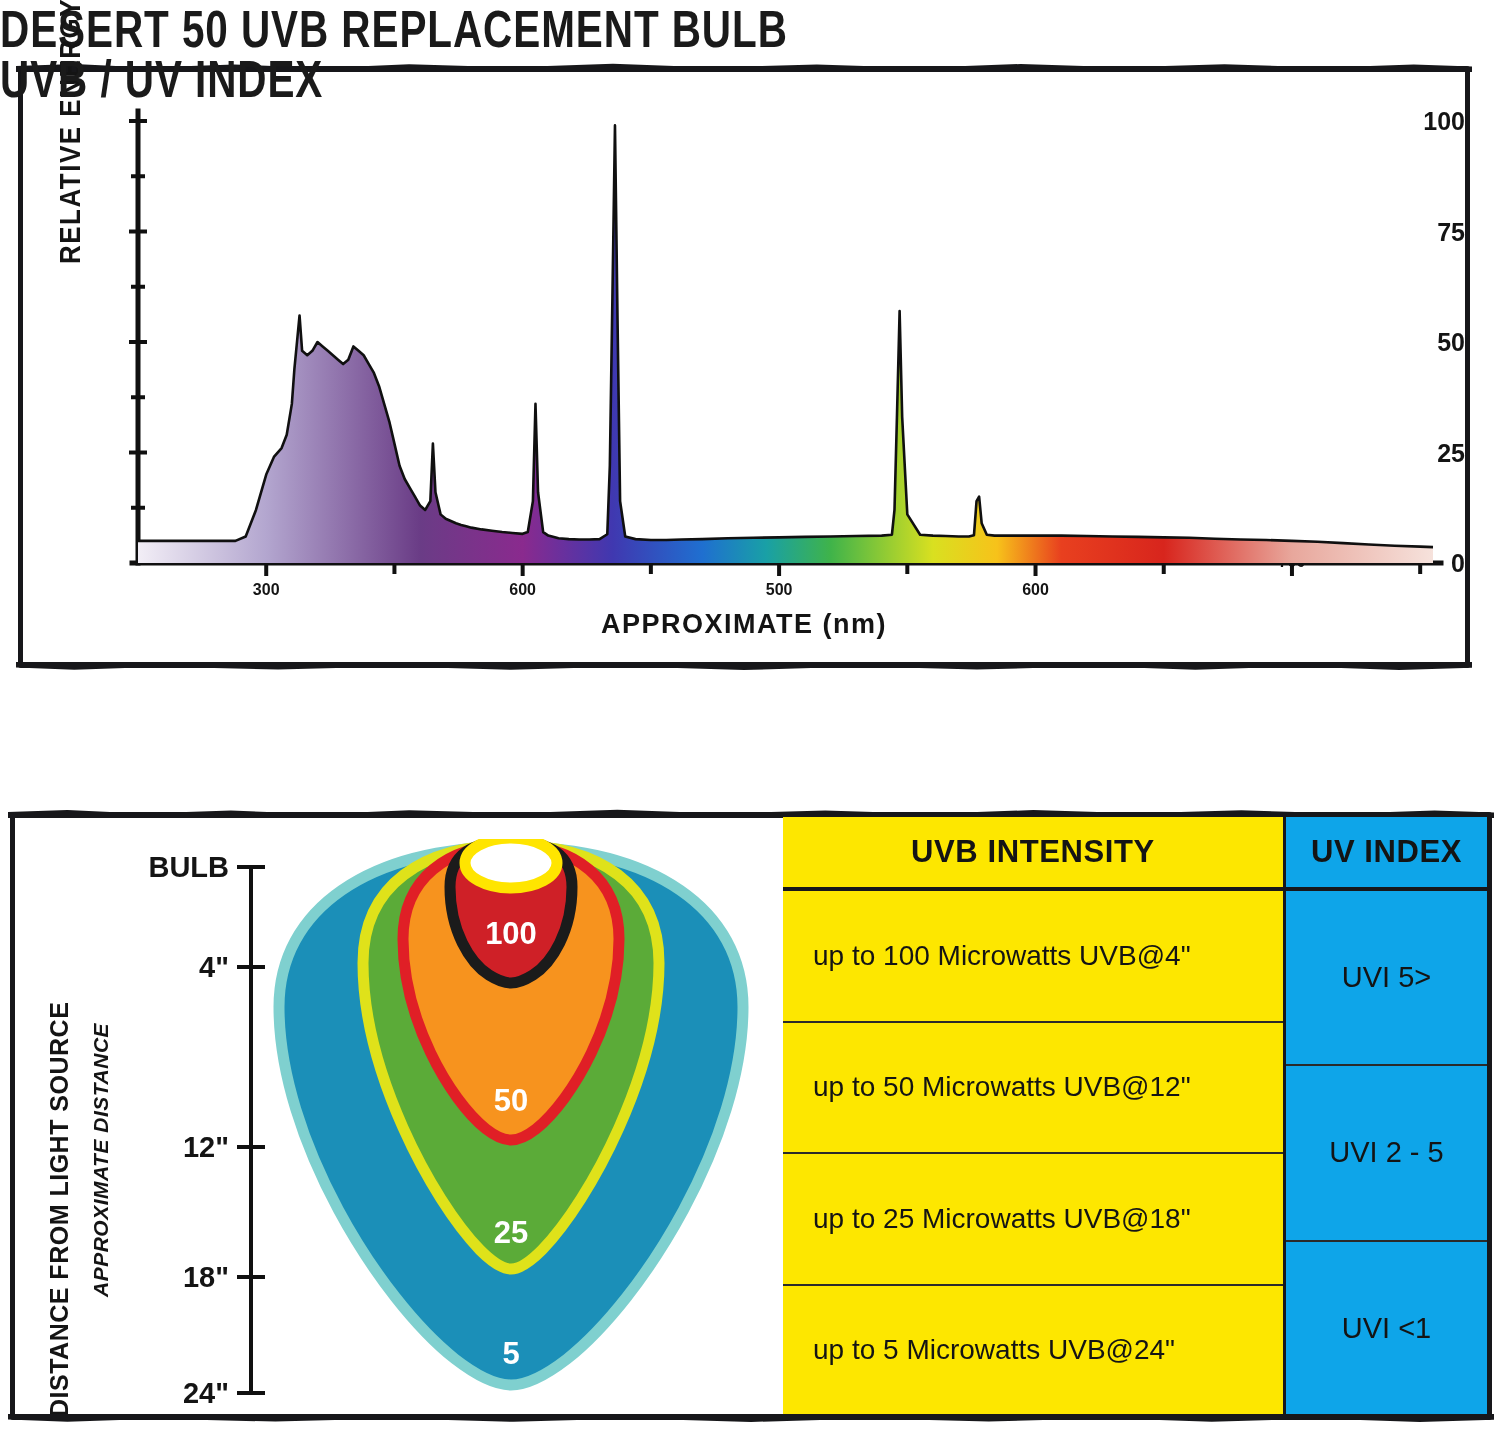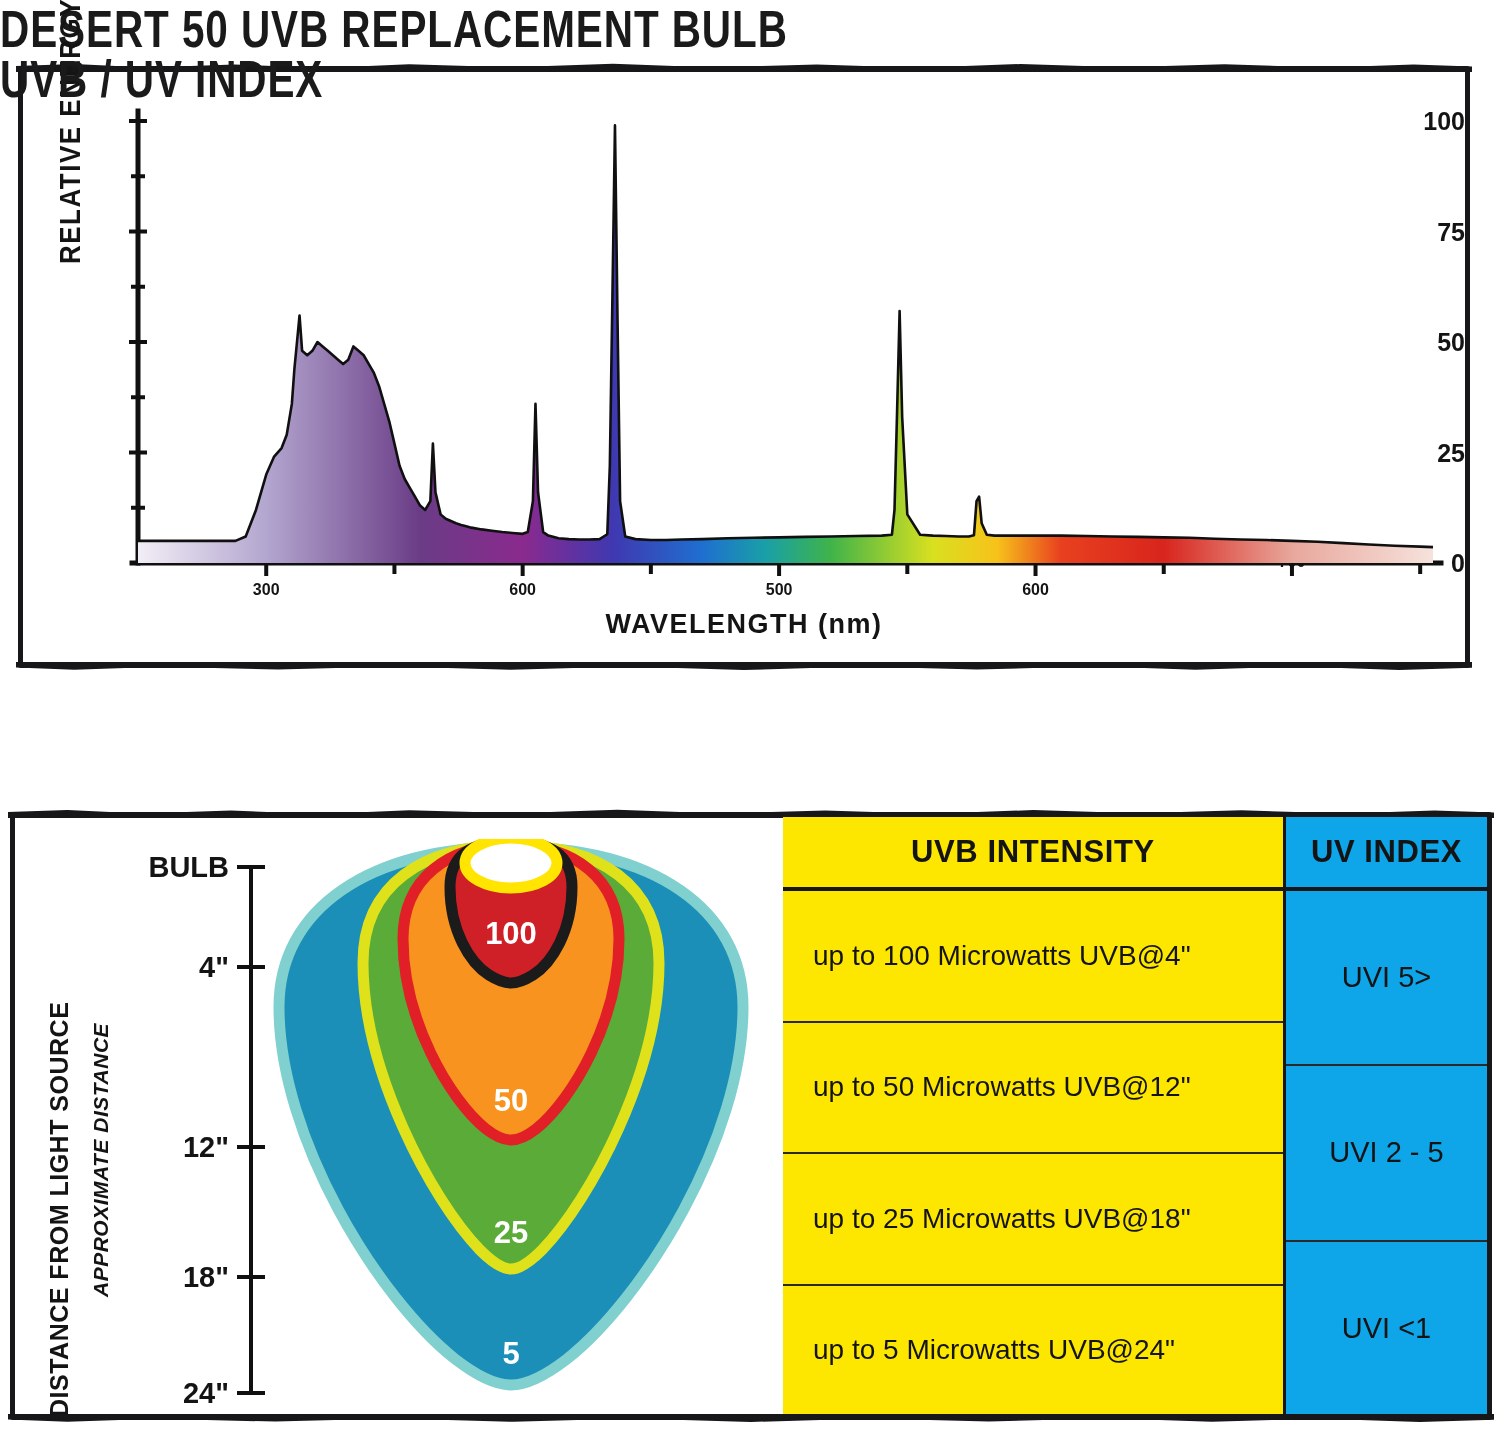--- a/index.html
+++ b/index.html
@@ -105,21 +105,21 @@
 </style>
 </head>
 <body>
 
 <div class="section-title" id="spectrum-title">DESERT 50 UVB REPLACEMENT BULB</div>
 
 <div class="rough-panel" id="spectrum-panel">
   <div id="spectrum-chart">
 
     <div id="y-axis-title">RELATIVE ENERGY</div>
-    <div id="x-axis-title">WAVELENGTH (nm)</div>
+    <div id="x-axis-title">APPROXIMATE (nm)</div>
 
     <div id="ytick-holder">
         <div class="ytick-label" style="top: 492px; width: 99px;">0</div>
         <div class="ytick-label" style="top: 381.5px; width: 99px;">25</div>
         <div class="ytick-label" style="top: 271px; width: 99px;">50</div>
         <div class="ytick-label" style="top: 160.5px; width: 99px;">75</div>
         <div class="ytick-label" style="top: 50px; width: 99px;">100</div>
       </div>
     <div id="xtick-holder">
         <div class="xtick-label" style="left: 243.218px; top: 510px;">300</div>

